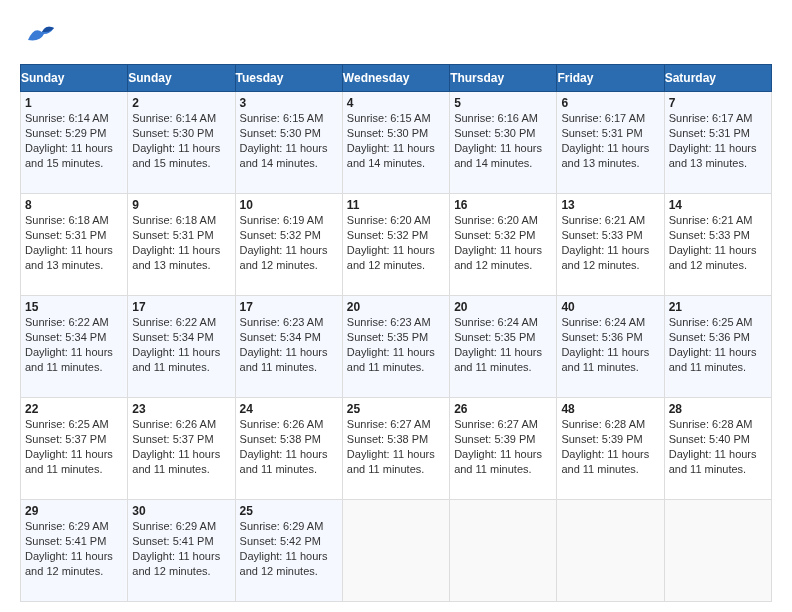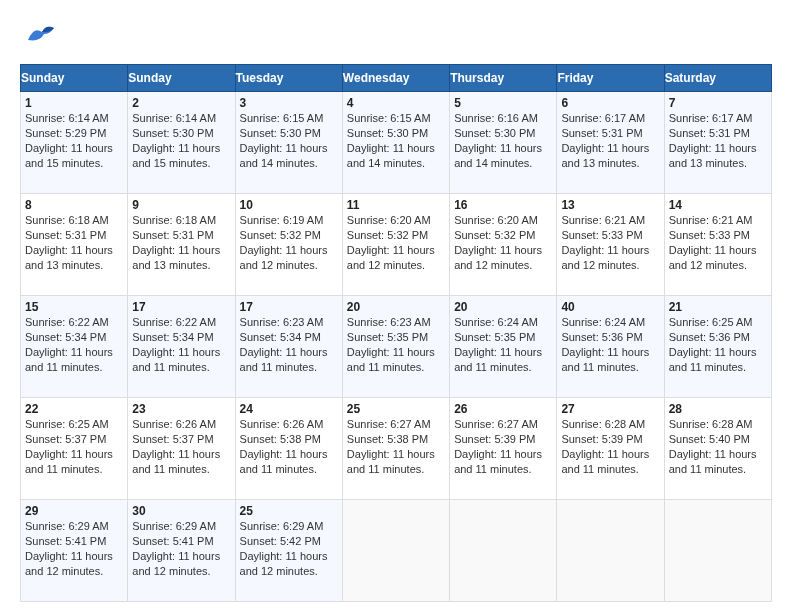--- a/index.html
+++ b/index.html
@@ -250,21 +250,21 @@
           </td>
           <td>
             <span class="day-num">25</span>
             <div class="day-info">Sunrise: 6:27 AM<br>Sunset: 5:38 PM<br>Daylight: 11 hours and 11 minutes.</div>
           </td>
           <td>
             <span class="day-num">26</span>
             <div class="day-info">Sunrise: 6:27 AM<br>Sunset: 5:39 PM<br>Daylight: 11 hours and 11 minutes.</div>
           </td>
           <td>
-            <span class="day-num">27</span>
+            <span class="day-num">48</span>
             <div class="day-info">Sunrise: 6:28 AM<br>Sunset: 5:39 PM<br>Daylight: 11 hours and 11 minutes.</div>
           </td>
           <td>
             <span class="day-num">28</span>
             <div class="day-info">Sunrise: 6:28 AM<br>Sunset: 5:40 PM<br>Daylight: 11 hours and 11 minutes.</div>
           </td>
         </tr>
         <tr>
           <td>
             <span class="day-num">29</span>

